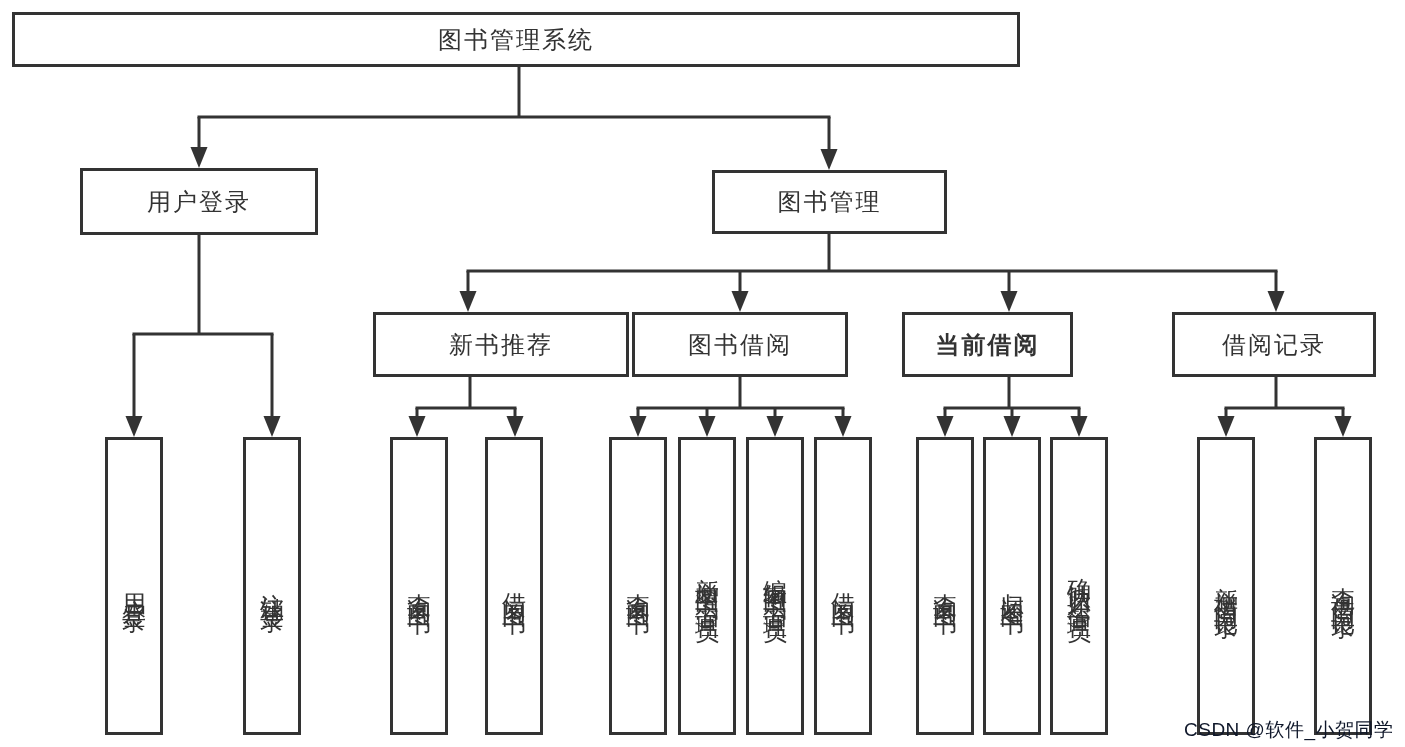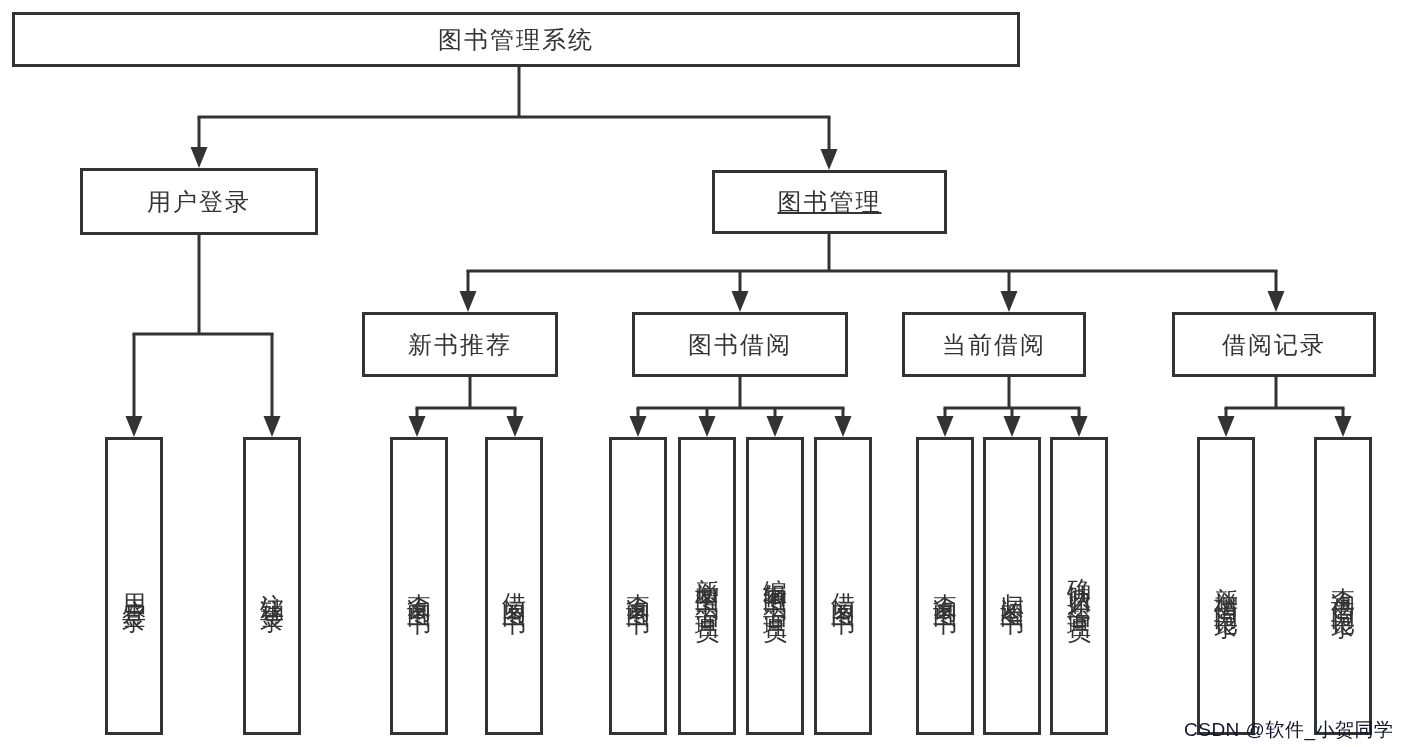--- a/index.html
+++ b/index.html
@@ -26,24 +26,24 @@
   .node-v{
     writing-mode:vertical-rl;
     text-orientation:mixed;
     letter-spacing:6px;
     font-size:24px;
     white-space:normal;
   }
   
   #n-root{left:12px;top:12px;width:1008px;height:55px;}
   #n-user-login{left:80px;top:168px;width:238px;height:67px;}
-  #n-book-mgmt{left:712px;top:170px;width:235px;height:64px;text-decoration:underline;}
-  #n-new-book{left:362px;top:312px;width:196px;height:65px;}
+  #n-book-mgmt{left:712px;top:170px;width:235px;height:64px;}
+  #n-new-book{left:373px;top:312px;width:256px;height:65px;}
   #n-book-borrow{left:632px;top:312px;width:216px;height:65px;text-align:right;}
-  #n-current-borrow{left:902px;top:312px;width:184px;height:65px;}
+  #n-current-borrow{left:902px;top:312px;width:171px;height:65px;font-weight:bold;}
   #n-borrow-record{left:1172px;top:312px;width:204px;height:65px;}
   .leaf{top:437px;width:58px;height:298px;}
   #l-user-login{left:105px;}
   #l-logout{left:243px;}
   #l-query-a{left:390px;}
   #l-borrow-a{left:485px;}
   #l-query-b{left:609px;}
   #l-add-books{left:678px;}
   #l-edit-books{left:746px;}
   #l-borrow-b{left:814px;}

